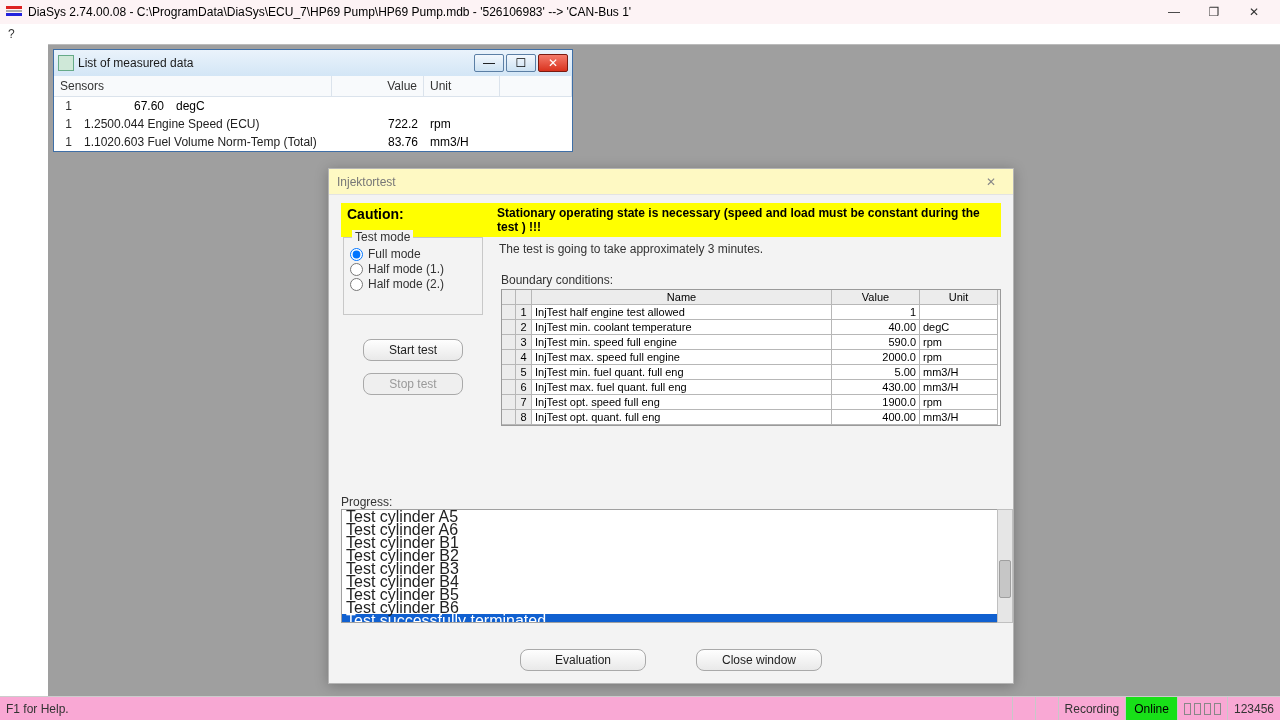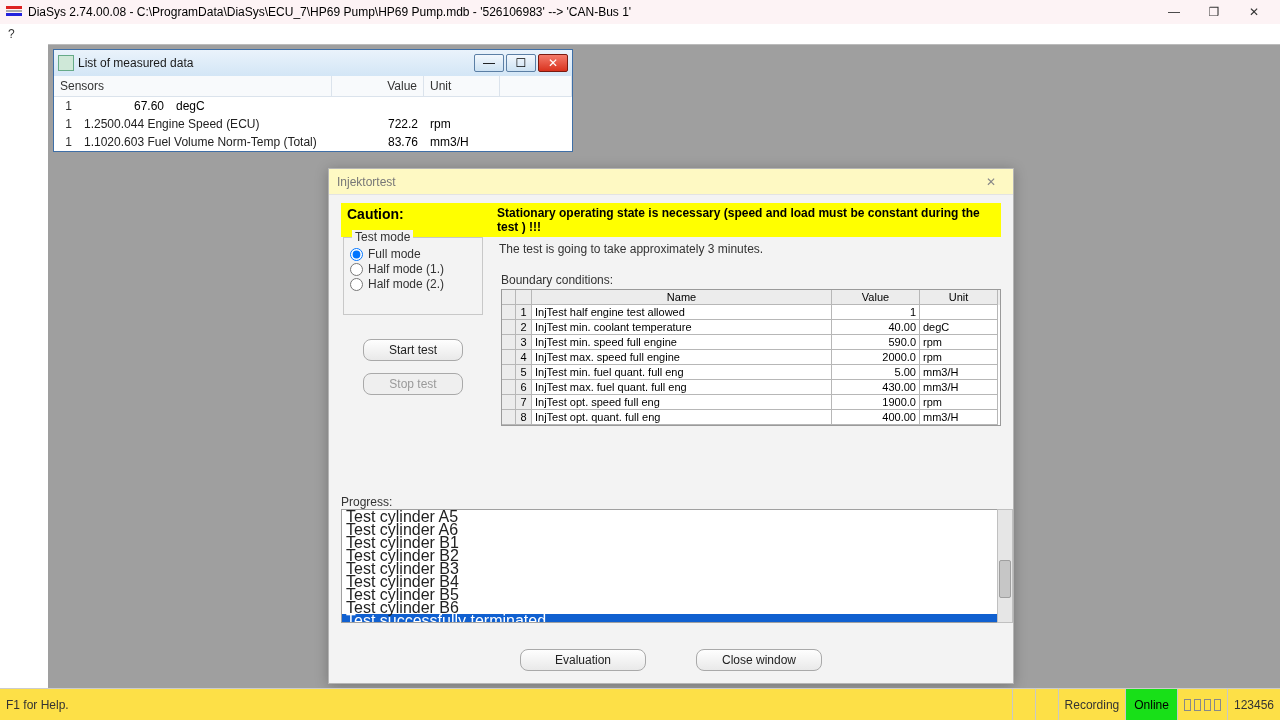--- a/index.html
+++ b/index.html
@@ -70,21 +70,21 @@
   .proglabel{position:absolute;left:12px;top:300px;color:#333;}
   .progbox{position:absolute;left:12px;top:314px;width:658px;height:114px;border:1px solid #a0a0a0;background:#fff;overflow:hidden;}
   .progbox .line{padding:0 4px;font-size:16px;color:#222;line-height:13px;}
   .progbox .line.sel{background:#1060d0;color:#fff;}
   .progbox::-webkit-scrollbar{width:16px;}
   .progscroll{position:absolute;right:0;top:314px;width:16px;height:114px;background:#e6e6e6;border:1px solid #c0c0c0;}
   .progscroll .thumb{position:absolute;left:1px;right:1px;top:50px;height:38px;background:#c6c6c6;border:1px solid #9f9f9f;border-radius:2px;}
   .dlgbtns{position:absolute;bottom:12px;left:0;right:0;display:flex;justify-content:center;gap:50px;}
   .dlgbtns .btn{width:126px;}
   
-  .status{position:absolute;left:0;bottom:0;width:1280px;height:32px;background:#fde047;border-top:1px solid #ccc;display:flex;align-items:center;font-size:12px;color:#333;}
+  .status{position:absolute;left:0;bottom:0;width:1280px;height:24px;background:#f9a8d4;border-top:1px solid #ccc;display:flex;align-items:center;font-size:12px;color:#333;}
   .status .cell{border-left:1px solid #c8c8c8;padding:0 6px;height:100%;display:flex;align-items:center;}
   .status .spacer{flex:1;}
   .status .online{background:#18e018;color:#000;padding:0 8px;}
   .status .seg{display:flex;gap:3px;padding:0 6px;}
   .status .seg span{display:inline-block;width:7px;height:12px;border:1px solid #888;}
 </style>
 </head>
 <body>
 
 <div class="titlebar">

